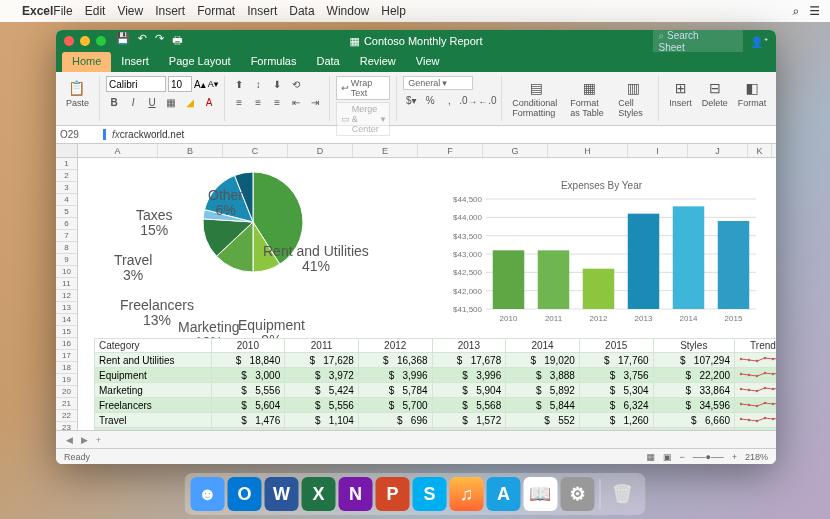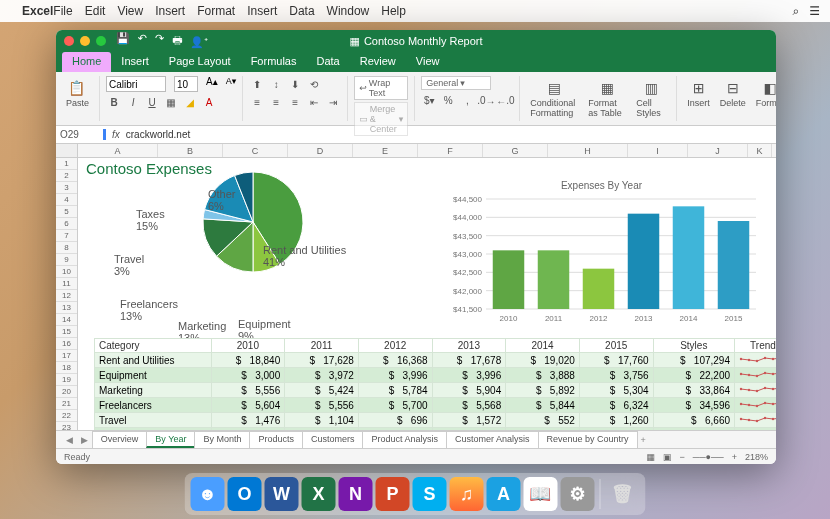--- a/index.html
+++ b/index.html
@@ -12,47 +12,47 @@
 .window{position:absolute;top:30px;left:56px;width:720px;height:434px;background:#fff;border-radius:6px;box-shadow:0 10px 40px rgba(0,0,0,.4);overflow:hidden;display:flex;flex-direction:column}
 .titlebar{height:22px;background:#1a7a43;display:flex;align-items:center;padding:0 8px;color:#fff;font-size:11px}
 .traffic{display:flex;gap:6px;margin-right:10px}
 .traffic span{width:10px;height:10px;border-radius:50%}
 .tl-r{background:#ff5f56}.tl-y{background:#ffbd2e}.tl-g{background:#27c93f}
 .qat{display:flex;gap:8px;color:#fff;font-size:11px}
 .titlebar .title{position:absolute;left:50%;transform:translateX(-50%);display:flex;align-items:center;gap:4px}
 .titlebar .search{margin-left:auto;background:rgba(255,255,255,.15);border-radius:3px;padding:1px 18px 1px 6px;font-size:10px;color:#cde;width:90px}
 .tabs{height:20px;background:#1a7a43;display:flex;padding-left:6px;font-size:11px}
 .tab{padding:3px 10px;color:#fff;cursor:default}
-.tab.active{background:#f0abfc;color:#1a7a43;border-radius:3px 3px 0 0}
+.tab.active{background:#fdba74;color:#1a7a43;border-radius:3px 3px 0 0}
 .ribbon{height:54px;background:#f3f3f3;border-bottom:1px solid #ccc;display:flex;padding:4px 6px;gap:6px;font-size:10px;align-items:flex-start}
 .rgroup{display:flex;flex-direction:column;gap:2px;border-right:1px solid #ddd;padding-right:6px;height:100%}
 .rbtn{display:flex;flex-direction:column;align-items:center;font-size:9px;color:#555;padding:2px 4px;cursor:default}
 .rbtn .ico{width:20px;height:20px;display:flex;align-items:center;justify-content:center;font-size:14px}
-.fontbox{display:flex;gap:8px;align-items:flex-start}
+.fontbox{display:flex;gap:2px;align-items:center}
 .fontbox select,.fontbox input{font-size:10px;height:16px;border:1px solid #bbb;padding:0 2px}
 .btnrow{display:flex;gap:3px}
 .btnrow span{width:16px;height:16px;border:1px solid transparent;display:flex;align-items:center;justify-content:center;font-size:10px;color:#555;cursor:default}
 .minibtn{font-size:9px;padding:1px 4px;border:1px solid #ccc;background:#fff;display:flex;align-items:center;gap:2px;color:#666}
 .formulabar{height:18px;background:#fff;border-bottom:1px solid #ccc;display:flex;align-items:center;font-size:10px}
 .namebox{width:50px;border-right:3px solid #3b82f6;padding:0 4px;color:#555}
-.fxarea{padding:0 6px;color:#555;flex:1;display:flex;gap:6px;align-items:flex-start}
+.fxarea{padding:0 6px;color:#555;flex:1;display:flex;align-items:flex-start}
 .grid{flex:1;overflow:hidden;position:relative;background:#fff}
 .colheads{display:flex;height:14px;background:#f5f5f5;border-bottom:1px solid #ccc;font-size:9px;color:#666}
 .colheads .corner{width:22px;border-right:1px solid #ccc;background:#eee}
 .colheads .ch{border-right:1px solid #ddd;text-align:center;line-height:14px}
 .gridbody{display:flex;height:calc(100% - 14px)}
 .rowheads{width:22px;background:#f5f5f5;border-right:1px solid #ccc;font-size:8px;color:#666;text-align:center}
 .rowheads div{height:12px;line-height:12px;border-bottom:1px solid #ddd}
 .cells{flex:1;position:relative}
 .chartarea{position:absolute;top:0;left:0;right:0;height:180px;display:flex}
 .pagetitle{position:absolute;top:2px;left:8px;font-size:15px;color:#1a7a43;font-weight:400}
 .pie{flex:1;position:relative}
 .pietitle{text-align:center;font-size:10px;color:#666;margin-top:22px}
 .piesvg{display:block;margin:4px auto}
-.pielabel{position:absolute;font-size:11px;color:#555;line-height:1.1;text-align:left}
+.pielabel{position:absolute;font-size:14px;color:#555;line-height:1.1;text-align:center}
 .bar{flex:1;position:relative}
 .bartitle{text-align:center;font-size:10px;color:#666;margin-top:22px}
 .barsvg{display:block;margin:4px auto}
 .datatable{position:absolute;top:180px;left:16px;right:0;font-size:10px;border-collapse:collapse;width:100%}
 .datatable th,.datatable td{border:1px solid #d5e5d5;padding:1px 4px;text-align:right;height:12px}
 .datatable th{background:#fff;font-weight:400;color:#333;text-align:center}
 .datatable th:first-child,.datatable td:first-child{text-align:left}
 .datatable tr:nth-child(even) td{background:#e8f5e8}
 .datatable tr:nth-child(odd) td{background:#d5ecd5}
 .spark{width:50px}
@@ -97,20 +97,21 @@
     <div class="qat">
       <span>💾</span>
       <span>↶</span>
       <span>↷</span>
       <span>🖶</span>
     </div>
     <div class="title">
         <span>▦</span>
         <span>Contoso Monthly Report</span>
       </div>
+    <div class="search"><span style="opacity:.7">⌕ </span><span>Search Sheet</span></div>
     <span style="margin-left:8px">👤⁺</span>
   </div>
 
   <div class="tabs">
     <div class="tab active">Home</div>
     <div class="tab">Insert</div>
     <div class="tab">Page Layout</div>
     <div class="tab">Formulas</div>
     <div class="tab">Data</div>
     <div class="tab">Review</div>
@@ -251,21 +252,20 @@
           <div>16</div>
           <div>17</div>
           <div>18</div>
           <div>19</div>
           <div>20</div>
           <div>21</div>
           <div>22</div>
           <div>23</div>
         </div>
       <div class="cells">
-        <div class="pagetitle">Contoso Expenses</div>
         <div class="chartarea">
           <div class="pie">
             <svg class="piesvg" width="120" height="120" viewBox="-60 -60 120 120" id="piesvg">
                 <path d="M0 0 L3.061616997868383e-15 -50 A50 50 0 0 1 26.791339748949838 42.21639627510075 Z" fill="#4a9d3f" stroke="#fff" stroke-width="1"></path>
                 <path d="M0 0 L26.791339748949838 42.21639627510075 A50 50 0 0 1 3.061616997868383e-15 50 Z" fill="#8cc63f" stroke="#fff" stroke-width="1"></path>
                 <path d="M0 0 L3.061616997868383e-15 50 A50 50 0 0 1 -36.44843137107058 34.227355296434425 Z" fill="#5fa644" stroke="#fff" stroke-width="1"></path>
                 <path d="M0 0 L-36.44843137107058 34.227355296434425 A50 50 0 0 1 -49.901336421413575 -3.1395259764656673 Z" fill="#2d7a3e" stroke="#fff" stroke-width="1"></path>
                 <path d="M0 0 L-49.901336421413575 -3.1395259764656673 A50 50 0 0 1 -48.42915805643155 -12.434494358242771 Z" fill="#7fc4e8" stroke="#fff" stroke-width="1"></path>
                 <path d="M0 0 L-48.42915805643155 -12.434494358242771 A50 50 0 0 1 -18.406227634233847 -46.48882429441259 Z" fill="#1a8bb5" stroke="#fff" stroke-width="1"></path>
                 <path d="M0 0 L-18.406227634233847 -46.48882429441259 A50 50 0 0 1 3.522406999140111e-14 -50 Z" fill="#0d5d7a" stroke="#fff" stroke-width="1"></path>
@@ -441,30 +441,20 @@
               </tr>
             </tbody>
           </table>
       </div>
     </div>
   </div>
 
   <div class="sheettabs">
     <span class="nav">◀</span>
     <span class="nav">▶</span>
-    <div id="stabs" style="display:flex">
-        <div class="stab">Overview</div>
-        <div class="stab active">By Year</div>
-        <div class="stab">By Month</div>
-        <div class="stab">Products</div>
-        <div class="stab">Customers</div>
-        <div class="stab">Product Analysis</div>
-        <div class="stab">Customer Analysis</div>
-        <div class="stab">Revenue by Country</div>
-      </div>
     <span class="nav">+</span>
   </div>
 
   <div class="statusbar">
     <span>Ready</span>
     <div class="right">
       <span>▦</span>
       <span>▣</span>
       <span>−</span>
       <span>──●──</span>

